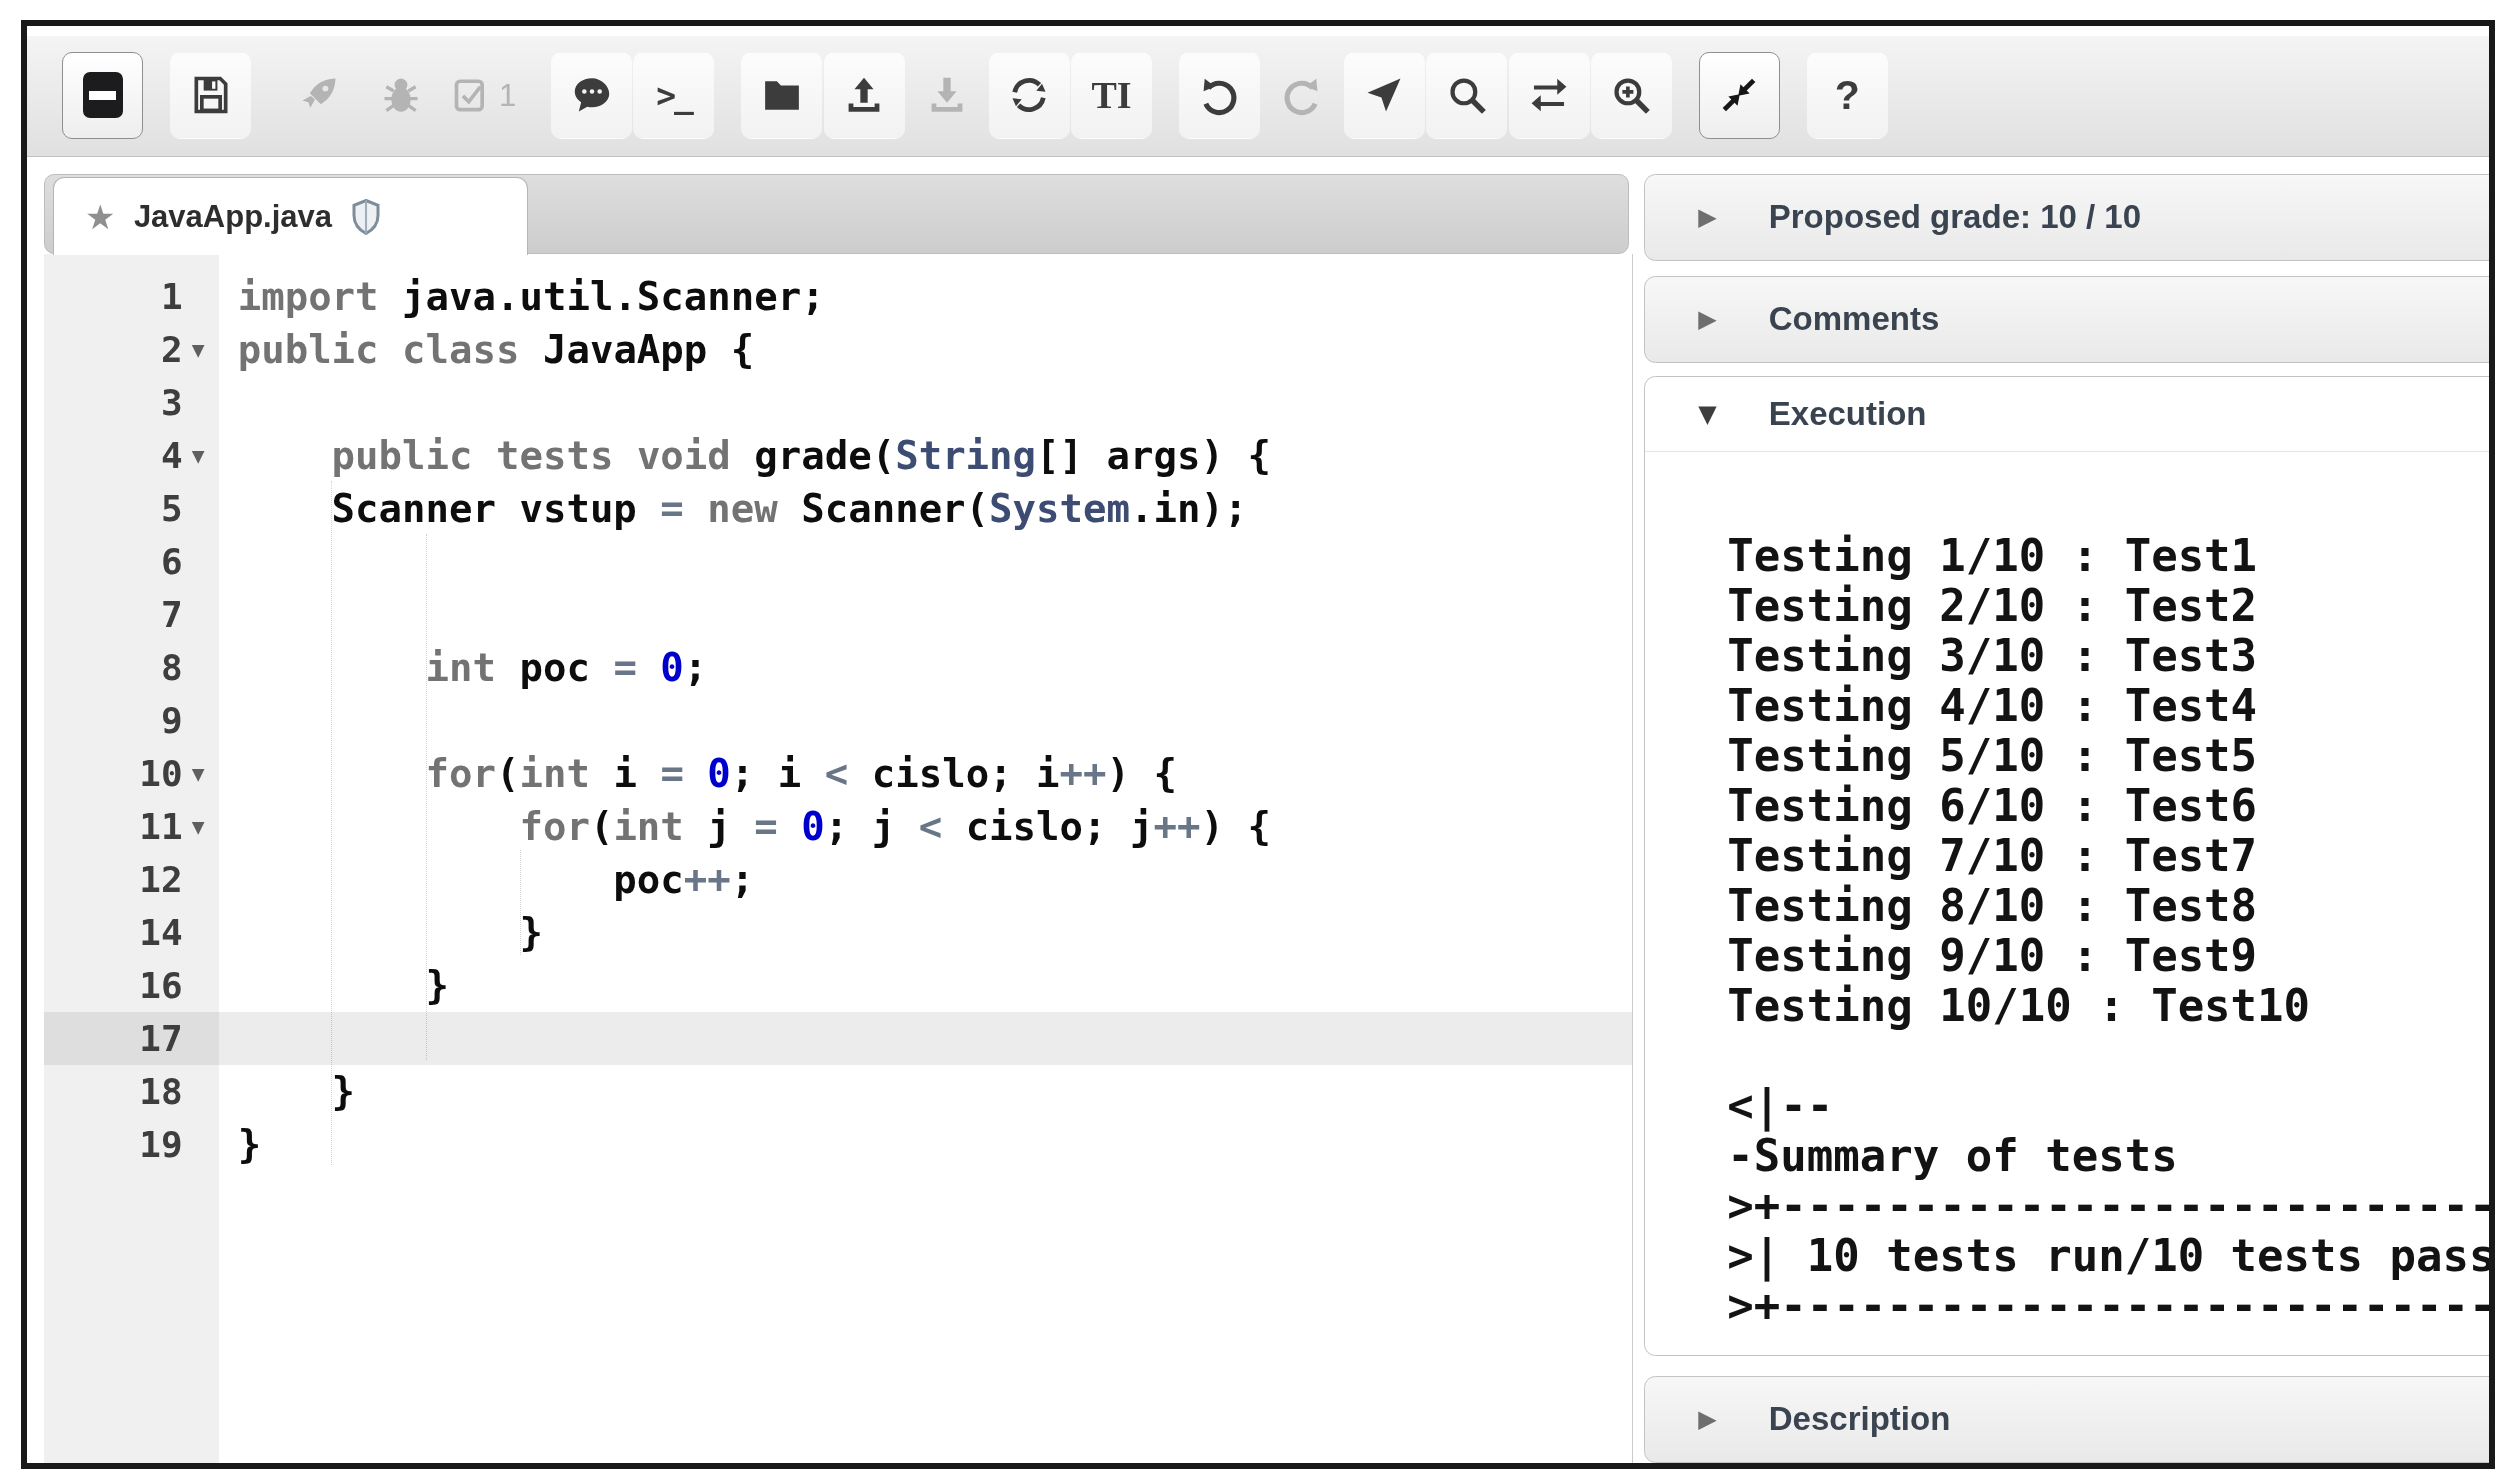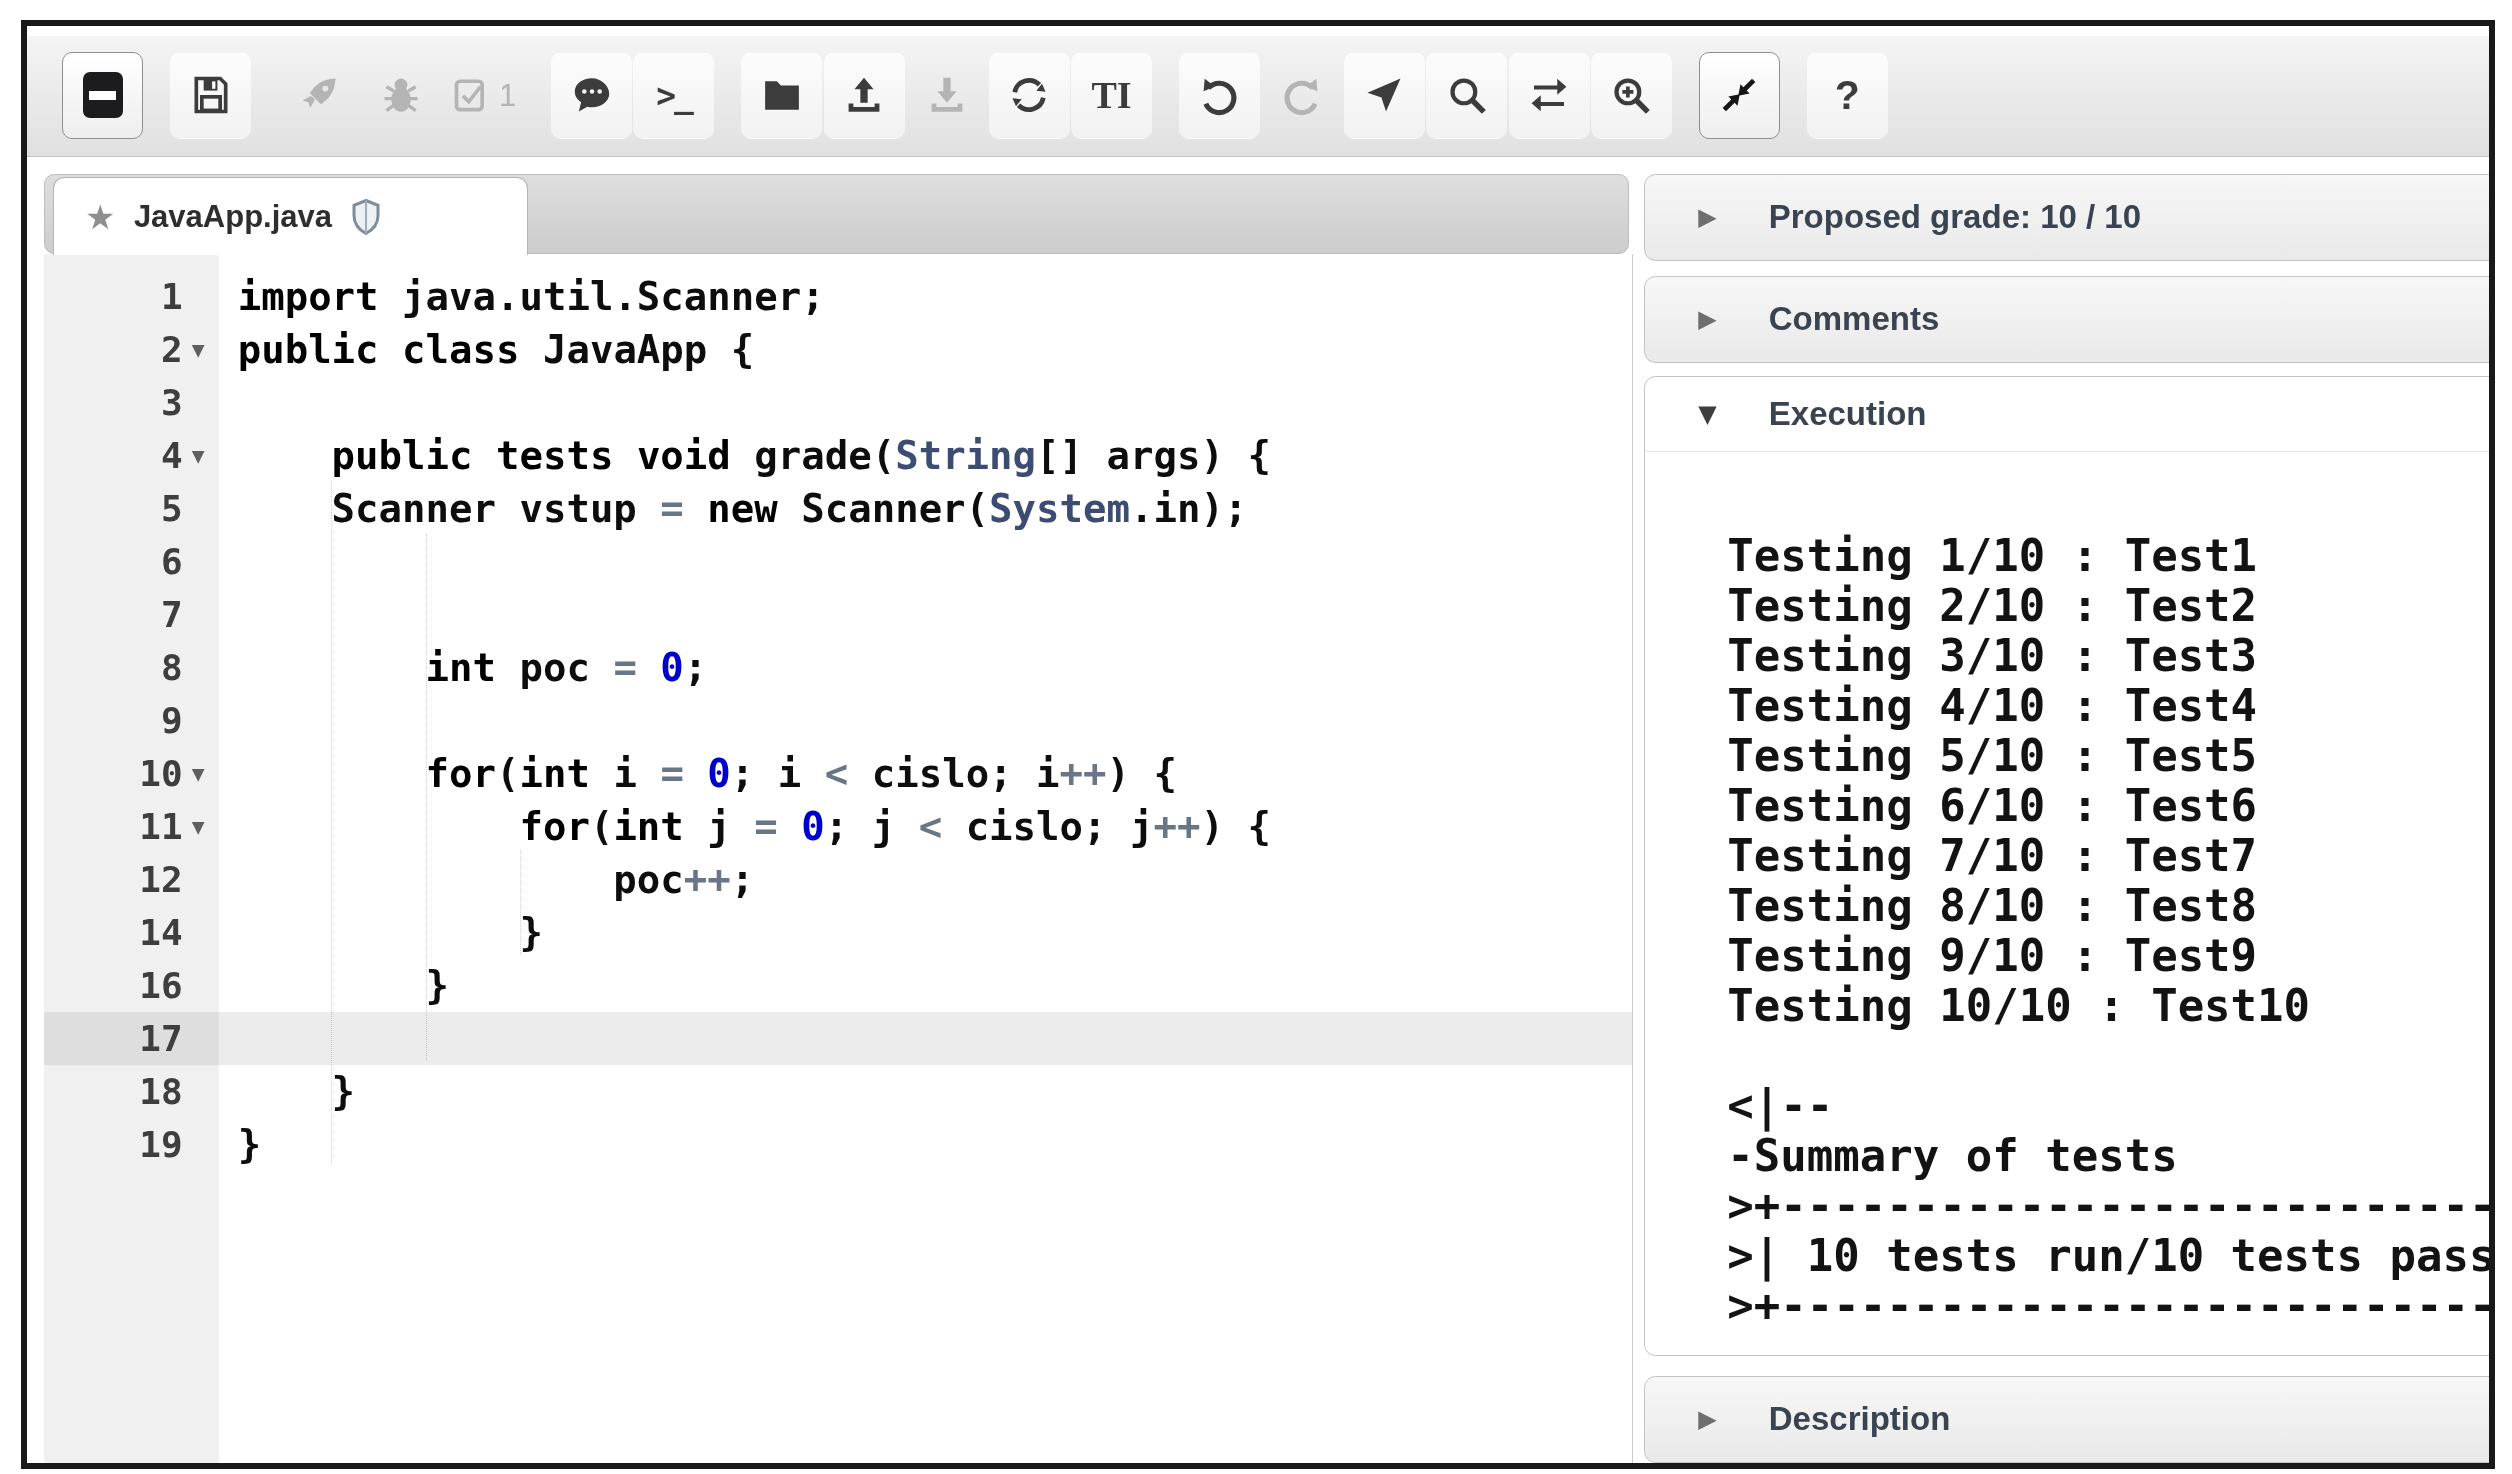--- a/index.html
+++ b/index.html
@@ -50,21 +50,21 @@
   .guide{position:absolute;width:0;border-left:1.4px dotted #d2d2d2;}
   .code-lines{position:absolute;left:0;top:16.4px;right:0;}
   .cl{position:relative;height:53px;white-space:pre;
     font-family:"DejaVu Sans Mono",monospace;font-weight:bold;font-size:39px;line-height:53px;}
   .cl .gut{position:absolute;left:0;top:0;width:139px;text-align:right;color:#3e3e3e;font-size:36px;}
   .cl .fold{position:absolute;left:148px;top:0;font-size:25.6px;color:#5f5f5f;
     font-family:"DejaVu Sans",sans-serif;cursor:pointer;}
   .cl .code{position:absolute;left:194px;top:0;}
   .cl.active::before{content:"";position:absolute;left:0;right:0;top:0;height:53px;
     background:rgba(0,0,0,0.075);}
-  .tk{color:#000000;margin-top:16px;}  .tt{color:#3C4C72;}  .tn{color:#0000CD;}
+  .tk{color:#737373;margin-top:16px;}  .tt{color:#3C4C72;}  .tn{color:#0000CD;}
   .ts{color:#1A1AA6;}  .to{color:#687687;}  .tp{color:#0d0d0d;}
 
   
   .panel-col{position:absolute;left:1617px;top:148px;width:858px;height:1301px;}
   .card{position:absolute;left:0;width:858px;border:1.4px solid #c3c3c3;border-radius:11.4px;
     overflow:hidden;}
   .card.collapsed{background:linear-gradient(#f7f7f7,#e9e9e9);}
   .card.expanded{background:#ffffff;}
   .card-header{display:flex;align-items:center;height:84px;padding-left:53px;gap:20px;cursor:pointer;}
   .card.expanded .card-header{height:75px;border-bottom:1.4px solid #e4e4e4;}

